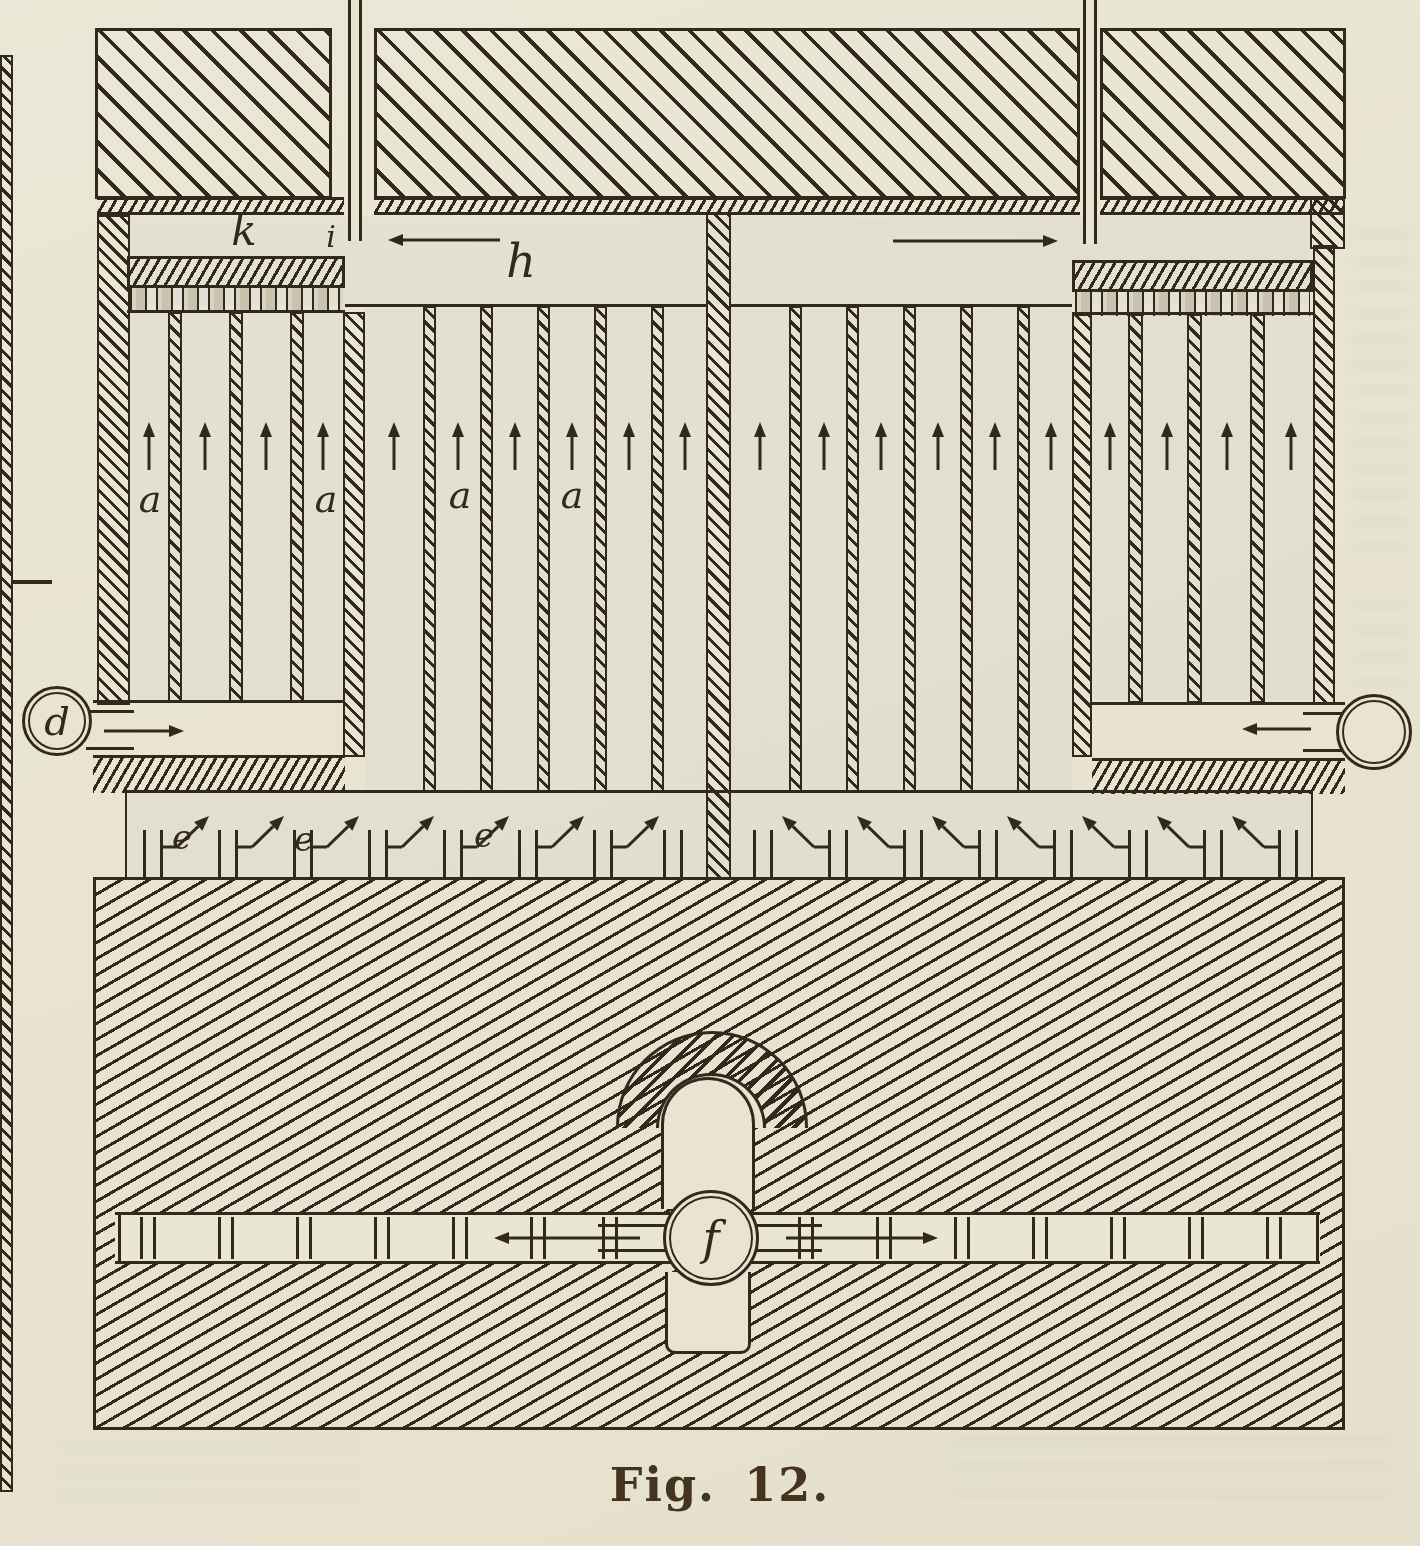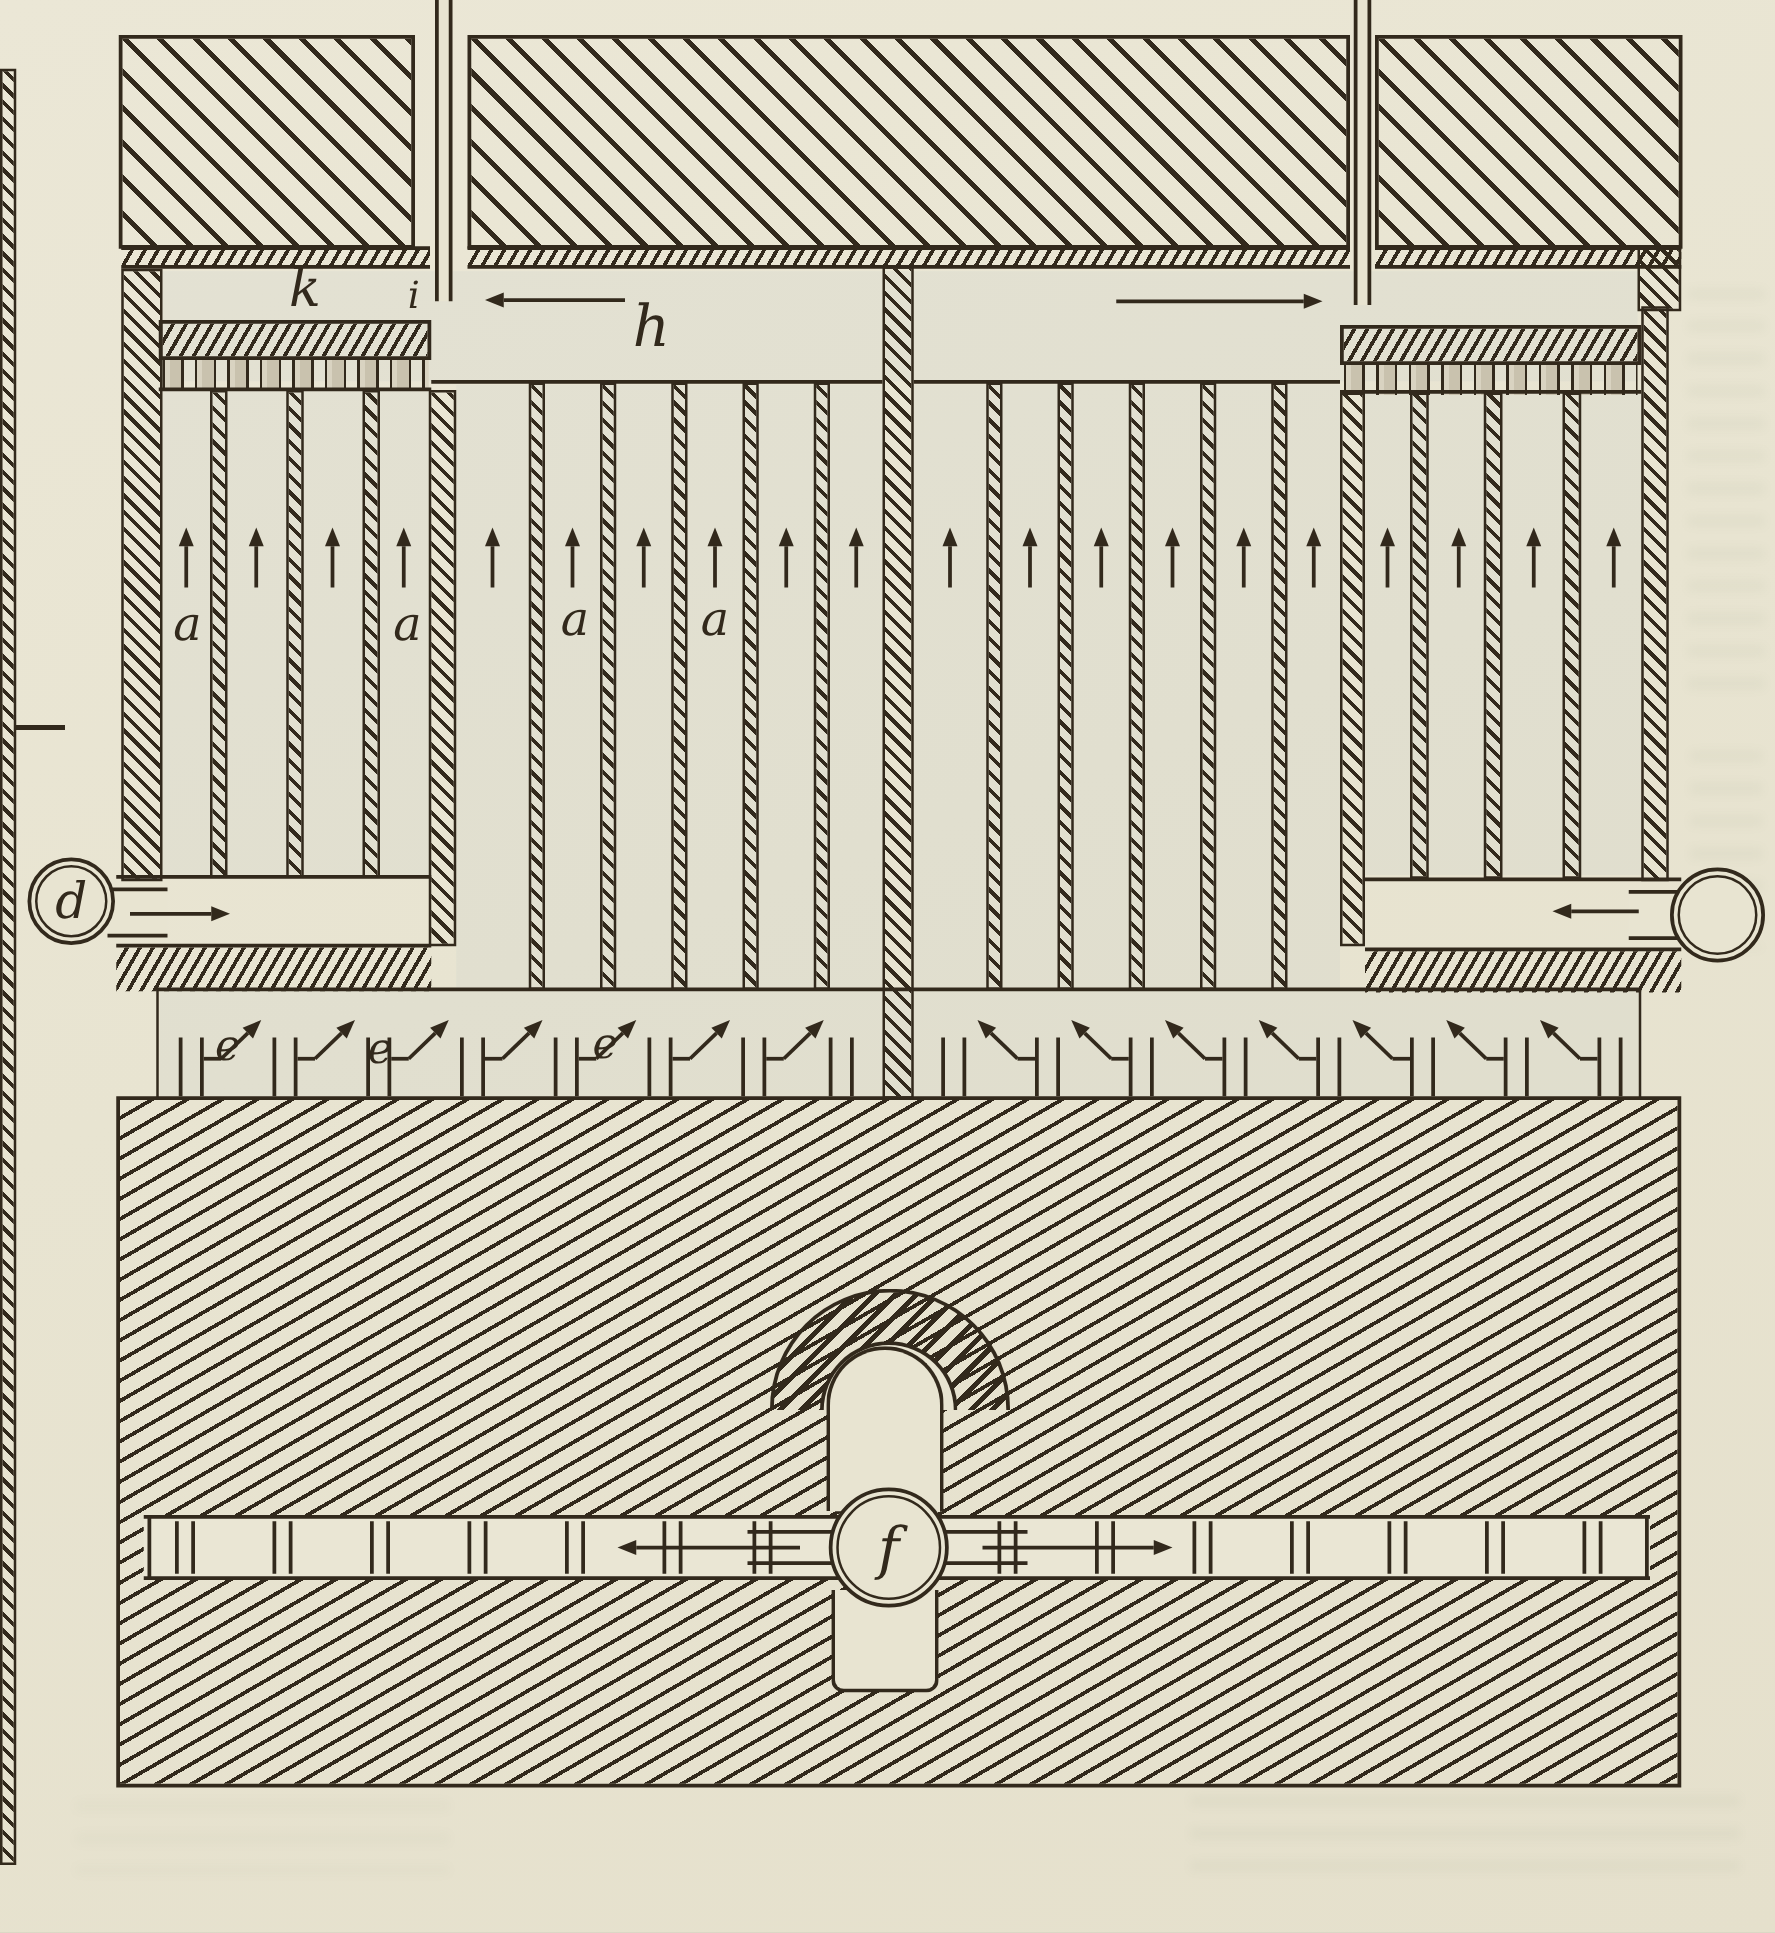--- a/index.html
+++ b/index.html
@@ -259,13 +259,14 @@
   <div class="lbl" style="left:331px;top:222px;font-size:30px;">i</div>
   <div class="lbl" style="left:521px;top:238px;font-size:46px;">h</div>
   <div class="lbl" style="left:150px;top:480px;font-size:38px;">a</div>
   <div class="lbl" style="left:326px;top:480px;font-size:38px;">a</div>
   <div class="lbl" style="left:460px;top:476px;font-size:38px;">a</div>
   <div class="lbl" style="left:572px;top:476px;font-size:38px;">a</div>
   <div class="lbl" style="left:182px;top:820px;font-size:34px;">e</div>
   <div class="lbl" style="left:304px;top:822px;font-size:34px;">e</div>
   <div class="lbl" style="left:484px;top:818px;font-size:34px;">e</div>
 
+  <div class="caption">Fig. 12.</div>
 </div>
 
 </body></html>

